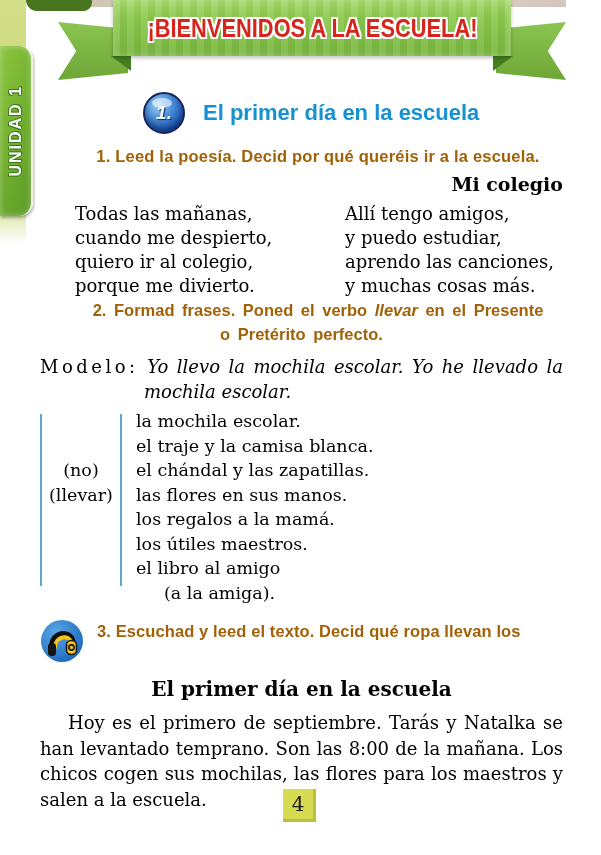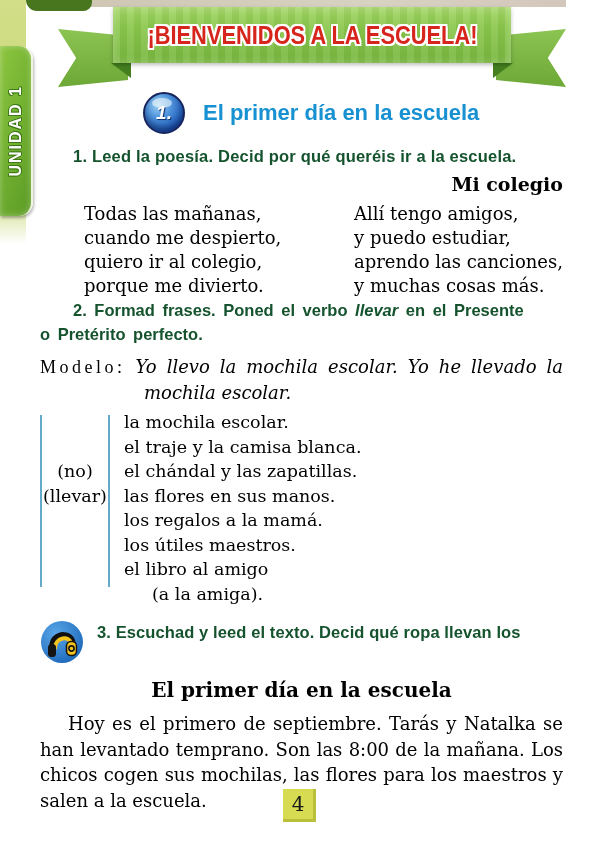--- a/index.html
+++ b/index.html
@@ -21,21 +21,21 @@
     background:linear-gradient(110deg,#8dc63f 0%,#6fae2f 55%,#5d9c27 100%);
     border-radius:0 14px 14px 0; border-right:2px solid #eef7dd;
     box-shadow:1px 2px 3px rgba(0,0,0,.3), inset 0 0 6px rgba(255,255,255,.35);
     display:flex; align-items:center; justify-content:center; }
   .unit-tab span { writing-mode:vertical-rl; transform:rotate(180deg);
     font-family:"Liberation Sans",sans-serif; font-weight:bold; font-size:16px;
     color:#fff; letter-spacing:2px;
     text-shadow:1px 0 #3e7a15,-1px 0 #3e7a15,0 1px #3e7a15,0 -1px #3e7a15,1px 1px #3e7a15,-1px -1px #3e7a15; }
 
   
-  .ribbon { position:absolute; left:58px; top:7px; width:508px; height:80px; }
+  .ribbon { position:absolute; left:58px; top:0; width:508px; height:80px; }
   .tail { position:absolute; top:22px; width:70px; height:58px;
     background:linear-gradient(180deg,#8cc452,#6da735); }
   .tail-l { left:0;  clip-path:polygon(0 0,100% 12%,100% 88%,0 100%,26% 50%); }
   .tail-r { right:0; clip-path:polygon(100% 0,0 12%,0 88%,100% 100%,74% 50%); }
   .fold { position:absolute; width:20px; height:15px; background:#44801f; }
   .fold-l { left:53px;  top:56px; clip-path:polygon(0 0,100% 0,100% 100%); }
   .fold-r { right:53px; top:56px; clip-path:polygon(0 0,100% 0,0 100%); }
   .ribbon-main { position:absolute; left:55px; top:0; width:398px; height:56px;
     background:
       repeating-linear-gradient(90deg,rgba(255,255,255,.07) 0 7px,rgba(40,90,10,.06) 7px 14px),
@@ -56,38 +56,38 @@
     border:2px solid #16255e; box-shadow:inset 0 -4px 6px rgba(0,0,20,.35);
     display:flex; align-items:center; justify-content:center;
     font-family:"Liberation Sans",sans-serif; font-weight:bold; font-style:italic;
     font-size:19px; color:#fff; text-shadow:1px 1px 1px #0a2a6a; flex:0 0 auto; }
   .badge::after { content:""; position:absolute; left:7px; top:4px; width:20px; height:10px;
     border-radius:50%; background:rgba(255,255,255,.55); }
   .lesson-title { margin:0; font-family:"Liberation Sans",sans-serif; font-weight:bold;
     font-size:22px; color:#1791d2; }
 
   .ex { font-family:"Liberation Sans",sans-serif; font-weight:bold; font-size:16.5px;
-    color:#14532d; margin:0; }
+    color:#a16207; margin:0;text-align:center; }
   .ex1 { margin-top:13px; text-indent:33px; white-space:nowrap; letter-spacing:.2px; }
   .ex2 { line-height:24px; text-indent:33px; word-spacing:3px; }
 
   .poem-title { margin:7px 0 0 0; text-align:right; font-size:19px; font-weight:bold; }
-  .poem { display:flex; margin-top:7px; margin-left:44px; font-size:18px; line-height:24px; }
+  .poem { display:flex; margin-top:7px; margin-left:35px; font-size:18px; line-height:24px; }
   .poem-col1 { width:270px; }
   .poem-line { white-space:nowrap; }
 
   .modelo { margin-top:8px; font-size:18px; line-height:25px;
     padding-left:104px; text-indent:-104px; text-align:justify; }
-  .modelo-label { letter-spacing:3.5px;font-family:Liberation Serif, serif; }
+  .modelo-label { letter-spacing:3.5px; }
 
   .vtable { display:flex; margin-top:5px; font-size:17.5px; line-height:24.5px; }
   .vt-row { white-space:nowrap; }
   .col1 { width:181px; padding-left:10px; box-sizing:border-box; }
   .vline { width:2px; background:#64a9c9; height:172px; margin-top:5px; flex:0 0 auto; }
-  .col2 { width:66px; text-align:center; padding-top:49px; box-sizing:border-box; }
+  .col2 { width:78px; text-align:center; padding-top:49px; box-sizing:border-box; }
   .col3 { flex:1; padding-left:14px; }
   .col3 .indent { margin-left:28px; }
 
   .ex3row { display:flex; margin-top:12px; gap:13px; }
   .audio-icon { width:44px; height:44px; flex:0 0 auto; cursor:pointer; margin-top:2px; }
   .ex3text { line-height:23px; padding-top:3px; letter-spacing:.1px; }
 
   .story-title { margin:14px 0 0 0; text-align:center; font-size:20px; font-weight:bold; }
   .story { margin:9px 0 0 0; font-size:18px; line-height:25.5px;
     text-align:justify; text-indent:28px; }

